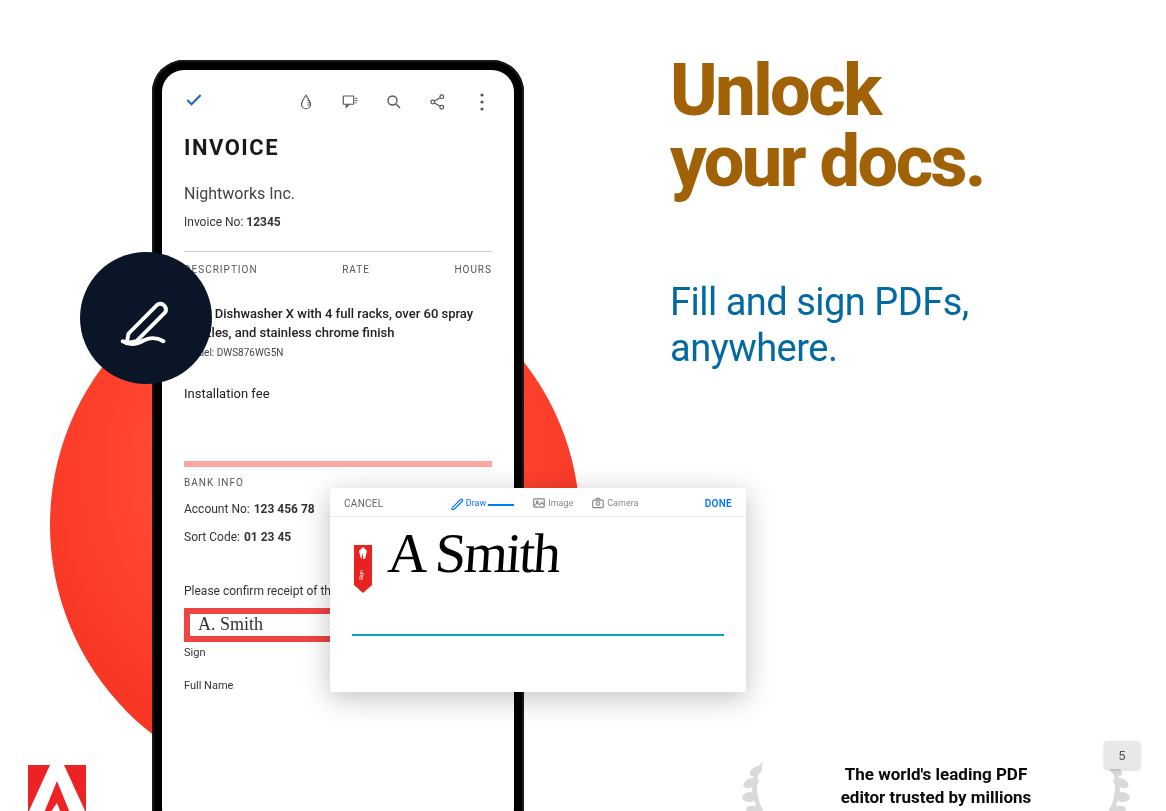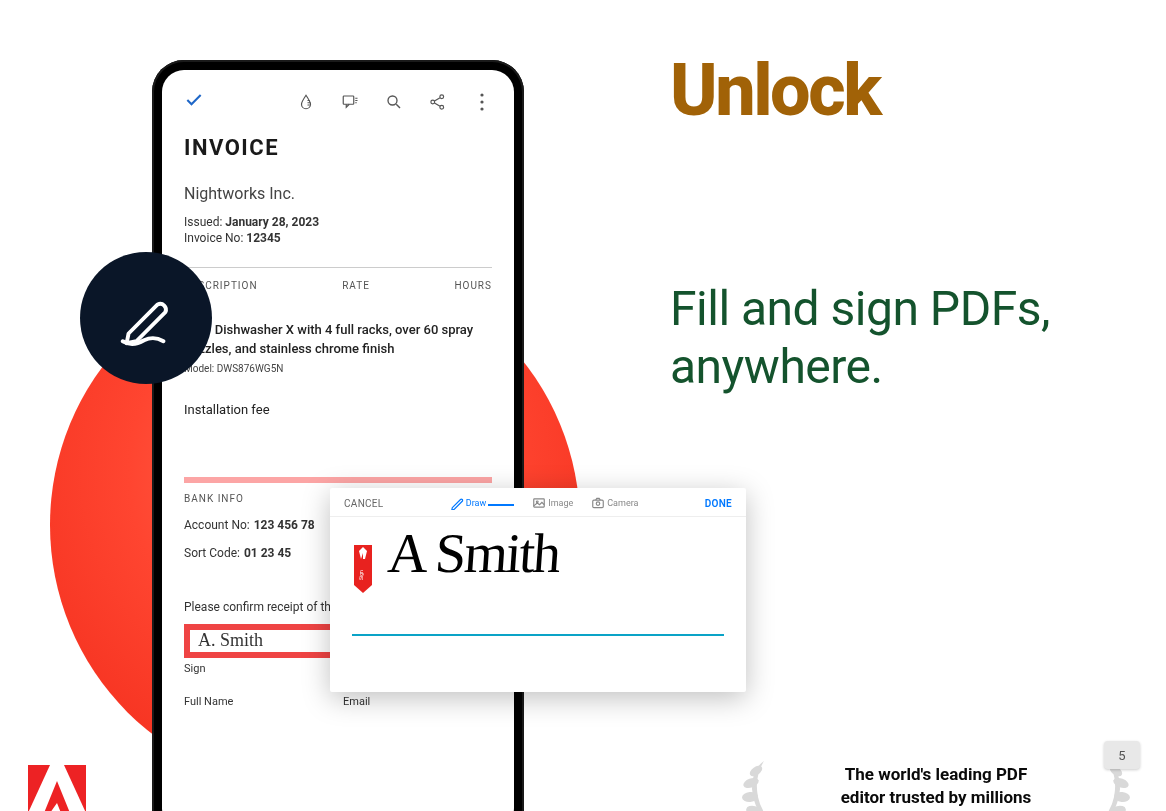--- a/index.html
+++ b/index.html
@@ -51,21 +51,21 @@
 .sig-flag { position:absolute; left:24px; top:28px; width:18px; height:48px; }
 .sig-canvas { position:absolute; left:58px; top:4px; font-family:'Brush Script MT',cursive,'Segoe Script'; font-size:56px; color:#000; letter-spacing:-2px; transform:skewX(-4deg); }
 .sig-line { position:absolute; left:22px; right:22px; bottom:0; height:2px; background:#0aa3c7; }
 .sig-foot { display:flex; align-items:center; justify-content:space-between; padding:8px 16px; font-size:11px; }
 .sig-clear { color:#0078ff; }
 .sig-save { display:flex; align-items:center; gap:8px; color:#888; font-size:10px; }
 .toggle { width:28px; height:14px; border-radius:8px; background:#0078ff; position:relative; }
 .toggle::after { content:''; position:absolute; right:1px; top:1px; width:12px; height:12px; background:#fff; border-radius:50%; }
 
 .headline { position:absolute; left:670px; top:56px; font-size:72px; font-weight:800; line-height:.98; letter-spacing:-2.5px; color:#a16207; }
-.subhead { position:absolute; left:670px; top:280px; font-size:48px; font-weight:400; line-height:1.2; letter-spacing:-.5px; color:#14532d; }
+.subhead { position:absolute; left:670px; top:280px; font-size:38px; font-weight:400; line-height:1.2; letter-spacing:-.5px; color:#0369a1; }
 
 .laurels { position:absolute; right:40px; bottom:2px; width:380px; text-align:center; }
 .laurel-text { font-size:17px; font-weight:700; line-height:1.35; color:#0a0a0a; }
 .laurel-svg { position:absolute; top:-4px; }
 .laurel-left { left:-6px; }
 .laurel-right { right:-6px; transform:scaleX(-1); }
 
 .adobe-logo { position:absolute; left:28px; bottom:-2px; }
 
 .corner-badge { position:absolute; right:26px; bottom:42px; width:36px; height:28px; background:#e8e8e8; border-radius:4px; display:flex; align-items:center; justify-content:center; font-size:13px; color:#555; box-shadow:0 1px 3px rgba(0,0,0,.2); }
@@ -122,21 +122,20 @@
                 <circle cx="2" cy="2" r="1.6"></circle>
                 <circle cx="2" cy="9" r="1.6"></circle>
                 <circle cx="2" cy="16" r="1.6"></circle>
               </svg>
             </span>
       </div>
     </div>
 
     <div class="doc-title">INVOICE</div>
     <div class="company">Nightworks Inc.</div>
-    <div class="meta"><span>Issued:</span> <b>January 28, 2023</b></div>
     <div class="meta"><span>Invoice No:</span> <b>12345</b></div>
 
     <hr class="divider">
     <div class="cols">
       <span>DESCRIPTION</span>
       <span>RATE</span>
       <span>HOURS</span>
     </div>
 
     <div class="item-desc">TS-1 Dishwasher X with 4 full racks, over 60 spray nozzles, and stainless chrome finish</div>
@@ -213,20 +212,21 @@
       <path d="M5 6 L9 2 L13 6 L11 14 L9 14 L9 8 L7 14 Z" fill="#fff"></path>
       <text x="9" y="30" font-size="5" fill="#fff" text-anchor="middle" transform="rotate(-90 9 30)">Sign</text>
     </svg>
     <div class="sig-canvas">A Smith</div>
     <div class="sig-line"></div>
   </div>
 </div>
 
 <div class="headline">
   <div>Unlock</div>
+  <div>your docs.</div>
 </div>
 <div class="subhead">
   <div>Fill and sign PDFs,</div>
   <div>anywhere.</div>
 </div>
 
 <div class="laurels">
   <svg class="laurel-svg laurel-left" width="54" height="74" viewBox="0 0 54 74" fill="#d9d9d9">
     <path d="M40 72 Q15 60 12 30 Q12 10 24 2 Q14 18 18 38 Q22 58 42 70 Z"></path>
     <ellipse cx="16" cy="12" rx="7" ry="4" transform="rotate(-35 16 12)"></ellipse>

